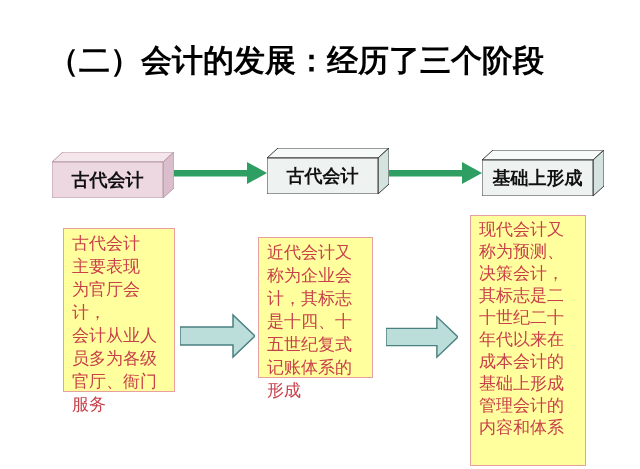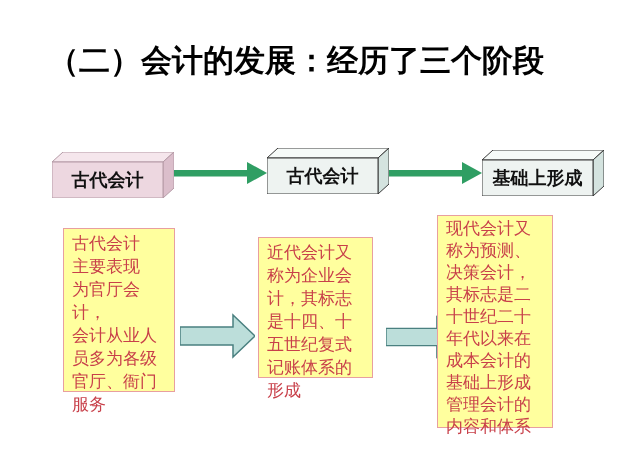--- a/index.html
+++ b/index.html
@@ -117,21 +117,21 @@
 五世纪复式
 记账体系的
 形成</div>
 
   <div class="block-arrow" style="left:386px;top:313px;width:72px;">
     <svg viewBox="0 0 75 48">
       <polygon points="0,15 53,15 53,3 75,24 53,45 53,33 0,33" fill="#bcdeda" stroke="#4a8080" stroke-width="1.5"></polygon>
     </svg>
   </div>
 
-  <div class="detail-box tall" style="left:437px;top:215px;width:116px;height:213px;font-family:Liberation Mono, monospace;">现代会计又
+  <div class="detail-box tall" style="left:470px;top:215px;width:116px;height:251px;">现代会计又
 称为预测、
 决策会计，
 其标志是二
 十世纪二十
 年代以来在
 成本会计的
 基础上形成
 管理会计的
 内容和体系</div>
 

